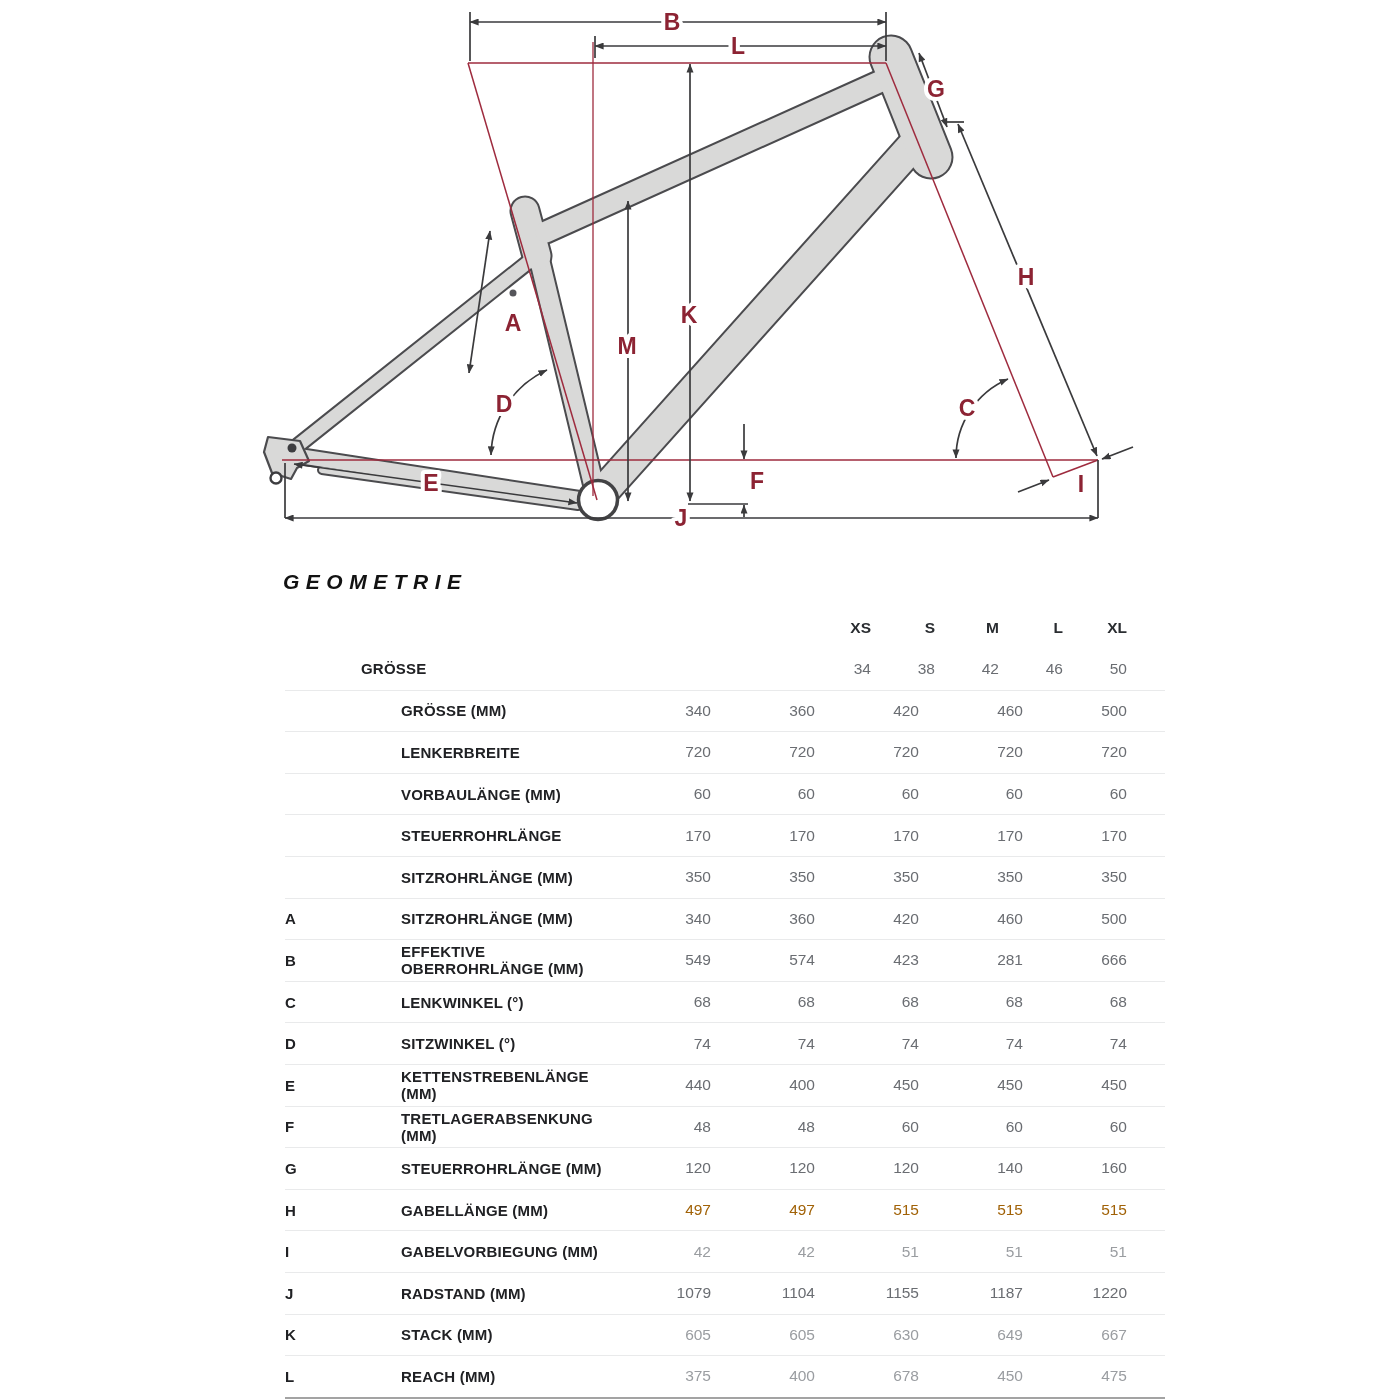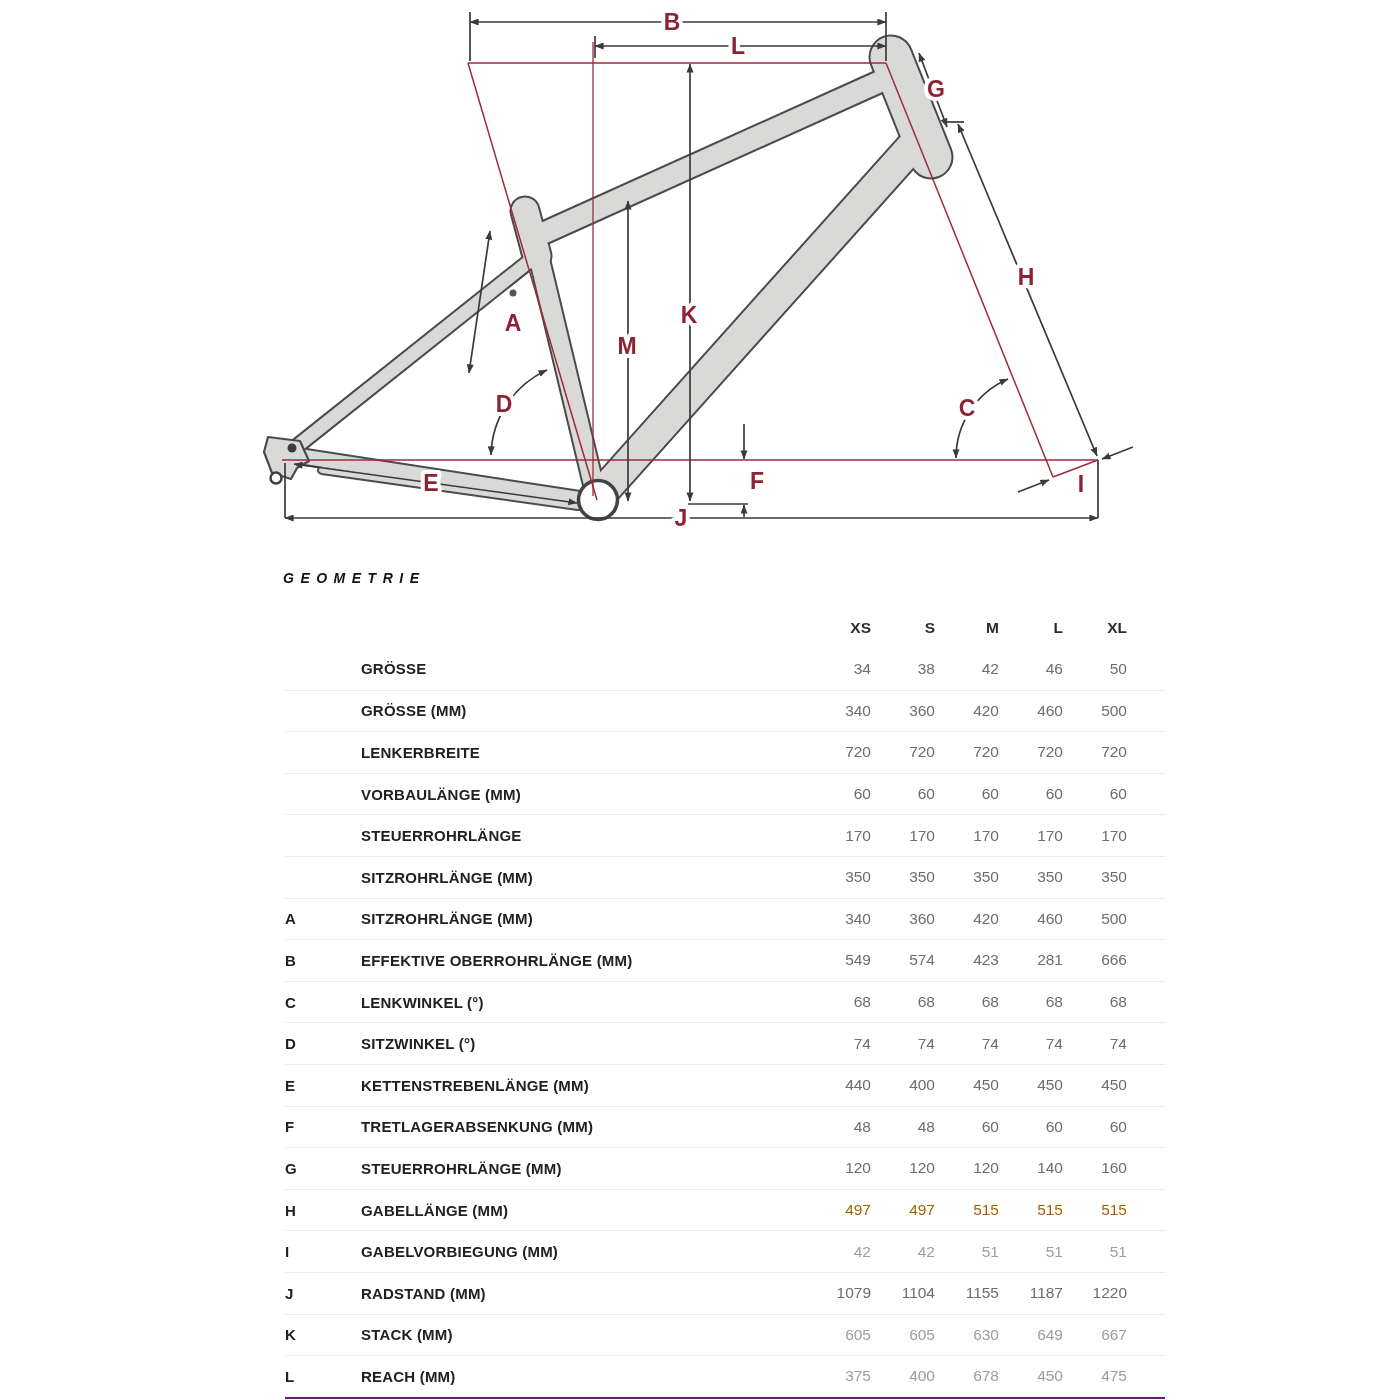--- a/index.html
+++ b/index.html
@@ -1,26 +1,26 @@
 <!DOCTYPE html>
 <html><head>
 <meta charset="utf-8">
 <style>
   html,body{margin:0;padding:0;background:#fff;}
   .page{position:relative;width:1400px;height:1400px;background:#fff;overflow:hidden;
         font-family:"Liberation Sans",sans-serif;}
   .diagram-wrap{position:absolute;left:0;top:0;width:1400px;height:558px;}
-  .geo-title{position:absolute;left:283px;top:570px;font-size:14px;font-weight:700;
+  .geo-title{position:absolute;left:283px;top:570px;font-size:21px;font-weight:700;
              font-style:italic;letter-spacing:6.5px;color:#121212;}
   .geo-table{position:absolute;left:285px;top:608px;width:880px;box-sizing:border-box;
-             border-bottom:2px solid #701a75;}
+             border-bottom:2px solid #a3a3a3;}
   .grow{display:grid;grid-template-columns:76px 1fr 64px 64px 64px 64px 64px;
         align-items:center;height:41.6px;box-sizing:border-box;padding-right:38px;}
   .ghead{height:40px;border-bottom:0;}
-  .grow + .grow{border-top:1px solid #e9eaeb;}
+  .grow + .grow{border-top:1px solid #e9eaeb;gap:40px;}
   .cell{font-size:15px;color:#202124;}
   .cell.letter{font-weight:700;}
   .cell.label{font-weight:700;letter-spacing:.2px;}
   .cell.v{text-align:right;font-size:15.5px;color:#6a6d72;font-weight:400;}
   .ghead .cell.v{font-weight:700;color:#2a2d31;font-size:15.5px;}
   .tone-dark .cell.v{color:#a16207;}
   .tone-light .cell.v{color:#9a9da1;}
   .dcontents{display:contents;}
   svg text.dim-label{font-family:"Liberation Sans",sans-serif;font-weight:700;font-size:23px;
       fill:#8c2333;text-anchor:middle;paint-order:stroke;stroke:#ffffff;stroke-width:8px;

